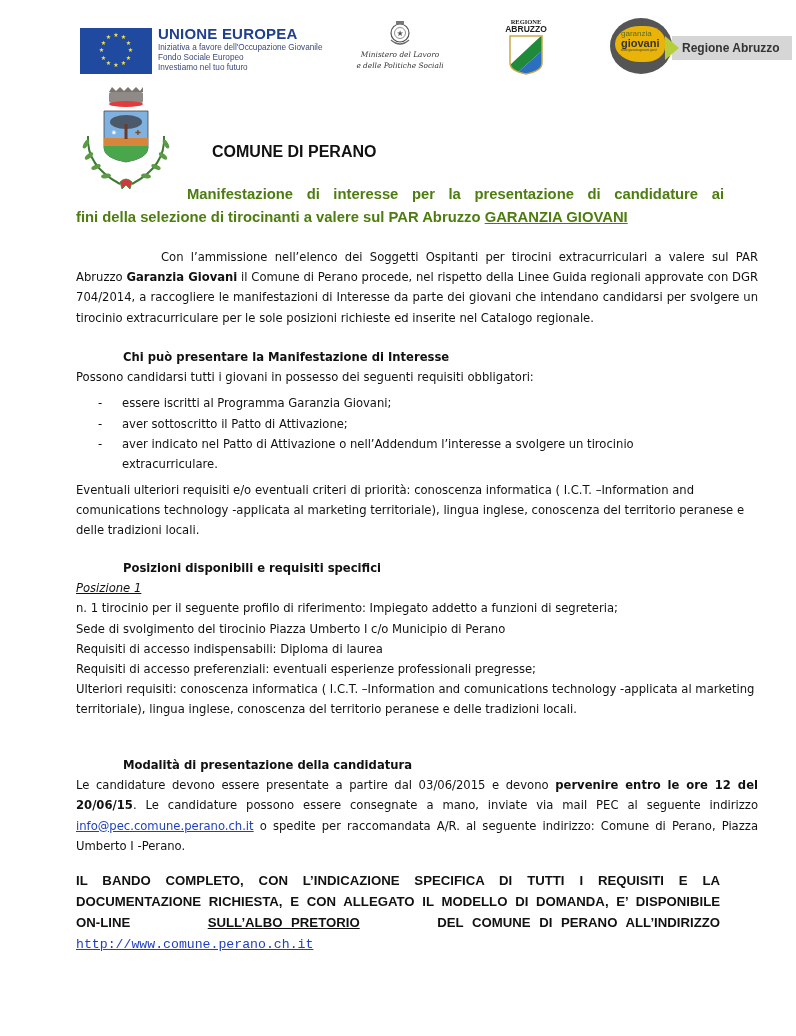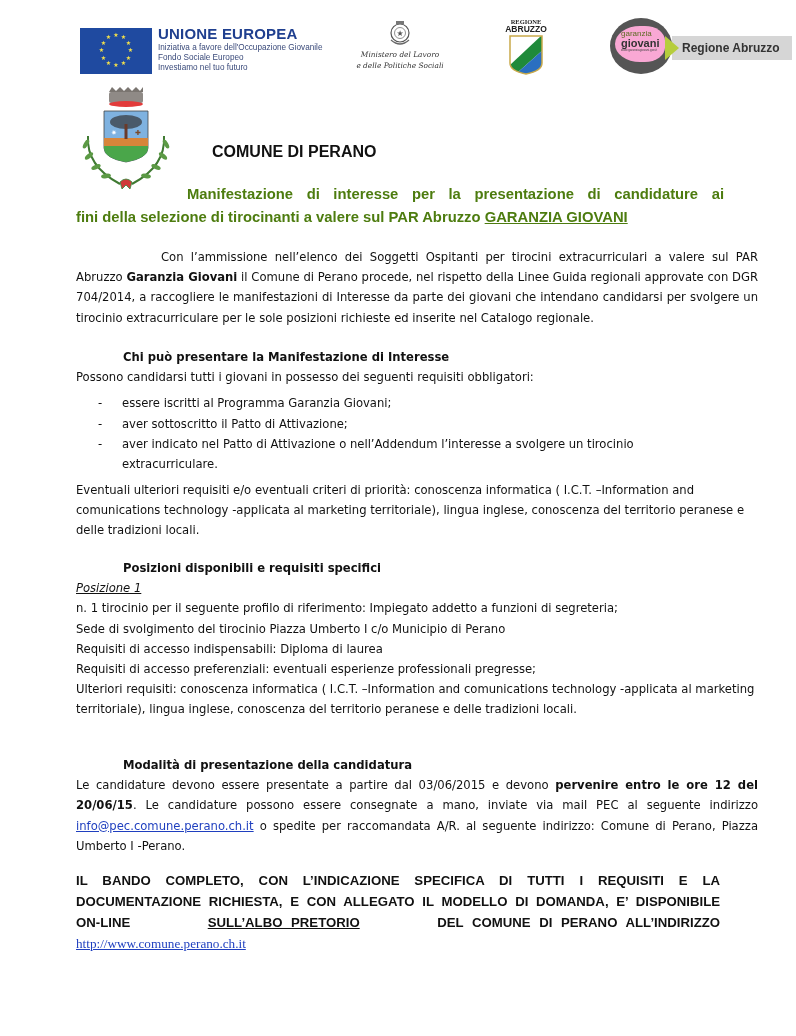--- a/index.html
+++ b/index.html
@@ -17,21 +17,21 @@
   .ministero svg { width: 26px; height: 28px; display: block; margin: 0 auto; }
   .min-text { font-family: "DejaVu Serif", serif; font-style: italic; font-size: 7.4px; color: #333; line-height: 9px; margin-top: 2px; }
 
   .abruzzo { position: absolute; left: 472px; top: 18px; width: 44px; height: 58px; text-align: center; }
   .abr-line1 { font-family: "Liberation Serif", serif; font-size: 6.5px; font-weight: bold; color: #222; line-height: 7px; }
   .abr-line2 { font-family: Liberation Sans, sans-serif; font-size: 8.5px; font-weight: bold; color: #222; line-height: 9px; }
   .abruzzo svg { width: 36px; height: 40px; display: block; margin: 1px auto 0; }
 
   .gg { position: absolute; left: 578px; top: 18px; width: 185px; height: 56px; }
   .gg-circle { position: absolute; left: 0; top: 0; width: 62px; height: 56px; border-radius: 50%; background: #555; }
-  .gg-inner { position: absolute; left: 5px; top: 8px; width: 50px; height: 36px; border-radius: 50% 40% 40% 50%; background: #f9a8d4; padding: 4px 0 0 6px; box-sizing: border-box; }
+  .gg-inner { position: absolute; left: 5px; top: 8px; width: 50px; height: 36px; border-radius: 50% 40% 40% 50%; background: #eab308; padding: 4px 0 0 6px; box-sizing: border-box; }
   .gg-t1 { font-family: "Liberation Sans", sans-serif; font-size: 8px; color: #5c6a22; line-height: 8px; }
   .gg-t2 { font-family: Liberation Sans, sans-serif; font-size: 11px; font-weight: bold; color: #333; line-height: 10px; }
   .gg-t3 { font-family: "Liberation Sans", sans-serif; font-size: 3px; color: #444; line-height: 4px; }
   .gg-bar { position: absolute; left: 62px; top: 18px; width: 120px; height: 24px; background: #d6d6d6; }
   .gg-arrow { position: absolute; left: 55px; top: 18px; width: 0; height: 0; border-top: 12px solid transparent; border-bottom: 12px solid transparent; border-left: 14px solid #b6cd3c; }
   .gg-label { position: absolute; left: 72px; top: 22px; font-family: "Liberation Sans", sans-serif; font-size: 12px; font-weight: bold; color: #333; line-height: 16px; }
 
   
   .crest { position: absolute; left: 74px; top: 86px; width: 104px; height: 106px; }
   .crest svg { width: 104px; height: 106px; display: block; }
@@ -50,21 +50,21 @@
   .bullets { margin: 6px 0 0 0; padding: 0; list-style: none; }
   .bullets li { position: relative; padding-left: 46px; }
   .bullets li .dash { position: absolute; left: 22px; top: 0; }
   .pos-label { font-style: italic; text-decoration: underline; }
   .link { color: #1f3fbf; text-decoration: underline; }
   .b { font-weight: bold; }
 
   .final { position: absolute; left: 76px; top: 870px; width: 644px; font-family: "Liberation Sans", sans-serif; font-weight: bold; font-size: 13.2px; line-height: 21px; color: #111; }
   .final .jl { display: block; text-align: justify; text-align-last: justify; }
   .final .u { text-decoration: underline; }
-  .final .url { font-weight: normal; color: #1f3fbf; text-decoration: underline; font-family: Liberation Serif, serif; }
+  .final .url { font-weight: normal; color: #1f3fbf; text-decoration: underline; font-family: Liberation Mono, monospace; }
 </style>
 </head>
 <body>
 
 <div class="hdr">
 
   <div class="eu-flag">
     <svg viewBox="0 0 72 46">
       <rect width="72" height="46" fill="#1f4aa0"></rect>
       <g fill="#f3e04a" font-size="6" font-family="DejaVu Sans, sans-serif" text-anchor="middle">

